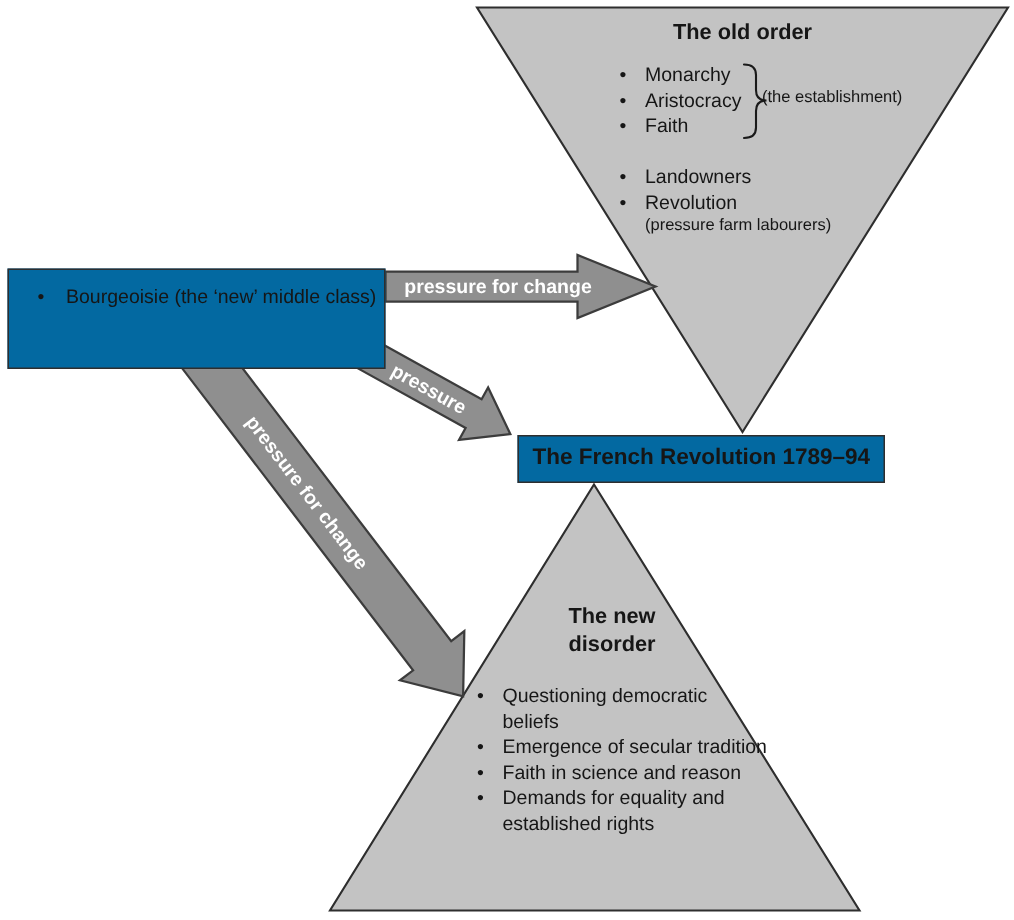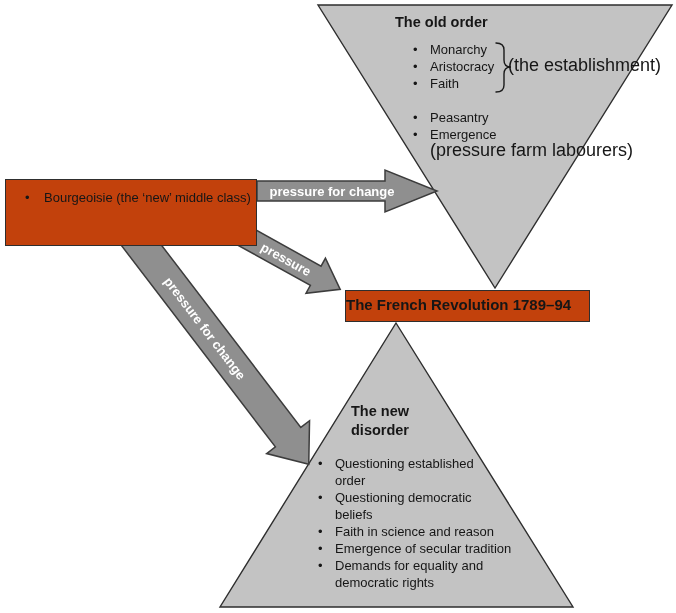--- a/index.html
+++ b/index.html
@@ -6,27 +6,27 @@
   .canvas{position:relative;width:676px;height:613px;background:#ffffff;
           font-family:"Liberation Sans",sans-serif;color:#161616;overflow:hidden}
   svg.layer{position:absolute;left:0;top:0}
   .abs{position:absolute}
   .title{font-weight:bold;font-size:14.5px;line-height:19px}
   .blist{margin:0;padding:0}
   .blist li{list-style:none;position:relative;padding-left:18px;font-size:13px;line-height:17px}
   .blist li::before{content:"\2022";position:absolute;left:1px;top:0}
   .blist-box li{padding-left:38px}
   .blist-box li::before{left:19px}
-  .plain{font-size:18px;line-height:17px}
+  .plain{font-size:11px;line-height:17px}
   .nowrap{white-space:nowrap}
   .w155{width:155px}
   .w162{width:162px}
   .w178{width:178px}
-  .box{position:absolute;background:#c2410c;border:1.6px solid #2e2e2e;box-sizing:border-box}
-  .fr-box{line-height:28px;font-weight:bold;font-size:15px}
+  .box{position:absolute;background:#0369a1;border:1.6px solid #2e2e2e;box-sizing:border-box}
+  .fr-box{line-height:28px;text-align:center;font-weight:bold;font-size:15px}
   .arrow-label{fill:#ffffff;font-family:"Liberation Sans",sans-serif;font-weight:bold;font-size:13px}
 </style>
 </head>
 <body>
 
 <div class="canvas">
 
   <svg class="layer" width="676" height="613" viewBox="0 0 676 613">
 
     <polygon points="318,5 672,5 495,288" fill="#c3c3c3" stroke="#2e2e2e" stroke-width="1.4"></polygon>
@@ -42,48 +42,47 @@
     </g>
 
     <g transform="translate(132,233) rotate(52.6)">
       <path d="M0,-16 H257 V-27 L291,0 L257,27 V16 H0 Z" fill="#8f8f8f" stroke="#3c3c3c" stroke-width="1.5"></path>
       <text x="120" y="4.5" text-anchor="middle" class="arrow-label">pressure for change</text>
     </g>
 
     <path d="M496,43 Q504,43 504,50 L504,60 Q504,67 511,67 Q504,67 504,74 L504,85 Q504,92 496,92" fill="none" stroke="#1a1a1a" stroke-width="1.4" stroke-linecap="round"></path>
   </svg>
 
-  <div class="abs title" style="left:395px;top:13px;width:200px;text-align:left">The old order</div>
+  <div class="abs title" style="left:395px;top:13px;width:200px;text-align:center">The old order</div>
 
   <ul class="abs blist" style="left:412px;top:41px">
     <li class="nowrap">Monarchy</li>
     <li class="nowrap">Aristocracy</li>
     <li class="nowrap">Faith</li>
   </ul>
 
   <div class="abs plain nowrap" style="left:508px;top:57px">(the establishment)</div>
 
   <ul class="abs blist" style="left:412px;top:109px">
-    <li class="nowrap">Peasantry</li>
-    <li class="nowrap">Emergence</li>
+    <li class="nowrap">Landowners</li>
+    <li class="nowrap">Revolution</li>
   </ul>
 
   <div class="abs plain nowrap" style="left:430px;top:142px">(pressure farm labourers)</div>
 
   <div class="box" style="left:5px;top:179px;width:252px;height:67px">
     <ul class="blist blist-box" style="margin-top:9px">
       <li class="nowrap">Bourgeoisie (the ‘new’ middle class)</li>
     </ul>
   </div>
 
   <div class="box fr-box" style="left:345px;top:290px;width:245px;height:32px">The French Revolution 1789–94</div>
 
-  <div class="abs title" style="left:351px;top:402px;width:80px">The new disorder</div>
+  <div class="abs title" style="left:379px;top:402px;width:80px">The new disorder</div>
 
   <ul class="abs blist" style="left:317px;top:455px">
-    <li class="w155">Questioning established order</li>
     <li class="w155">Questioning democratic beliefs</li>
+    <li class="nowrap">Emergence of secular tradition</li>
     <li class="nowrap">Faith in science and reason</li>
-    <li class="nowrap">Emergence of secular tradition</li>
-    <li class="w162">Demands for equality and democratic rights</li>
+    <li class="w162">Demands for equality and established rights</li>
   </ul>
 
 </div>
 
 </body></html>

